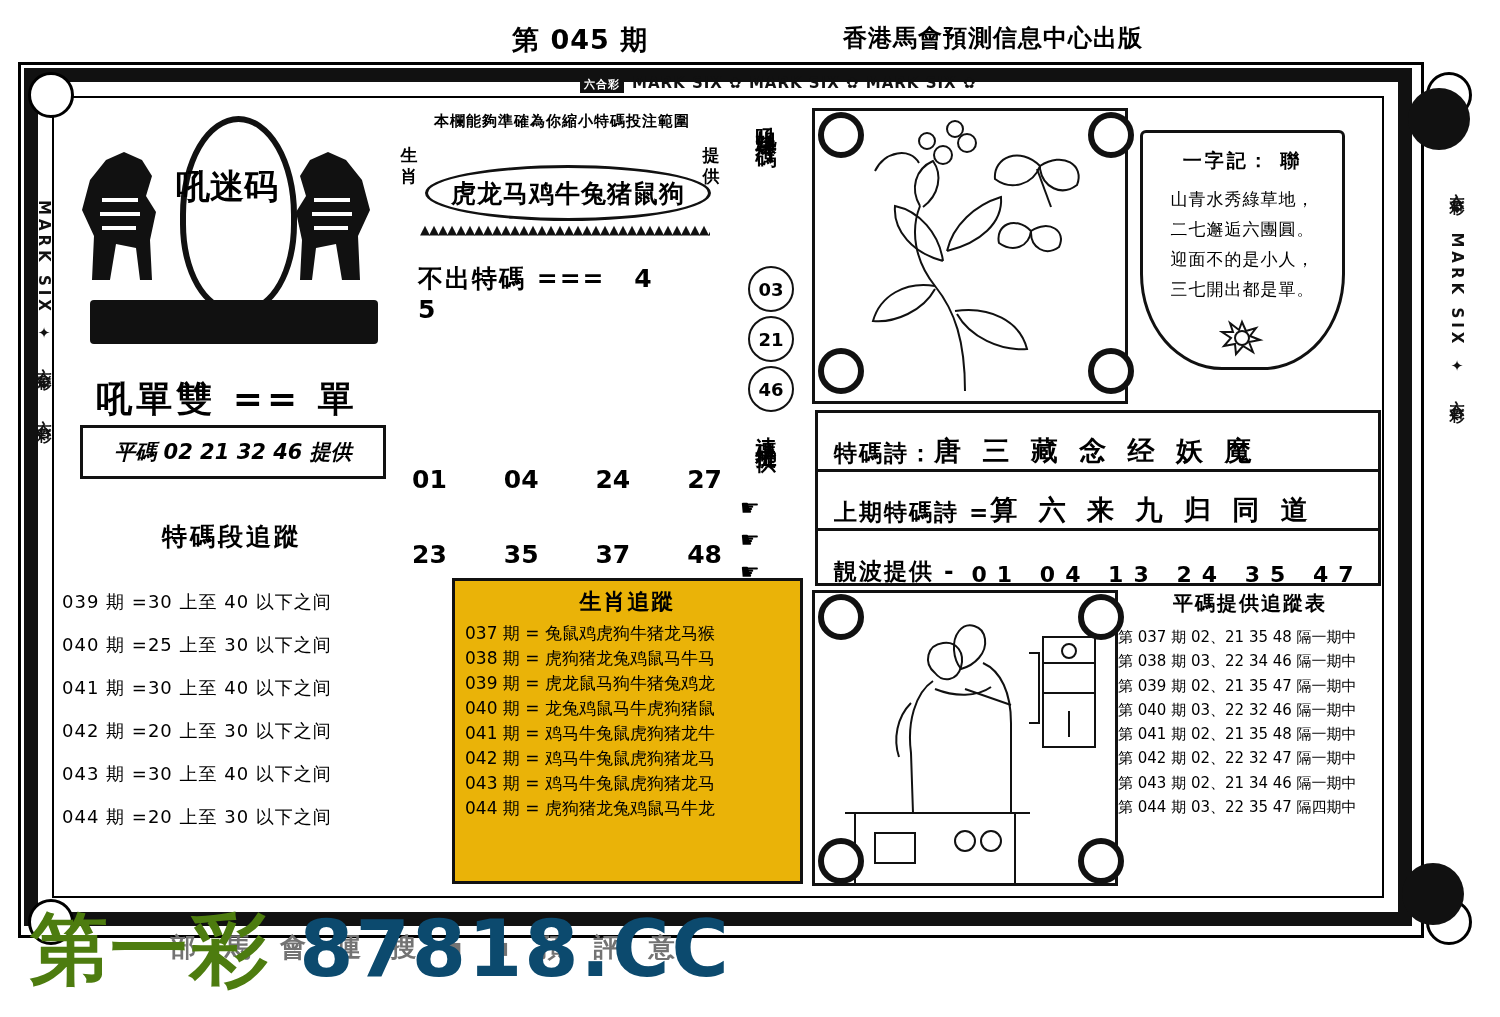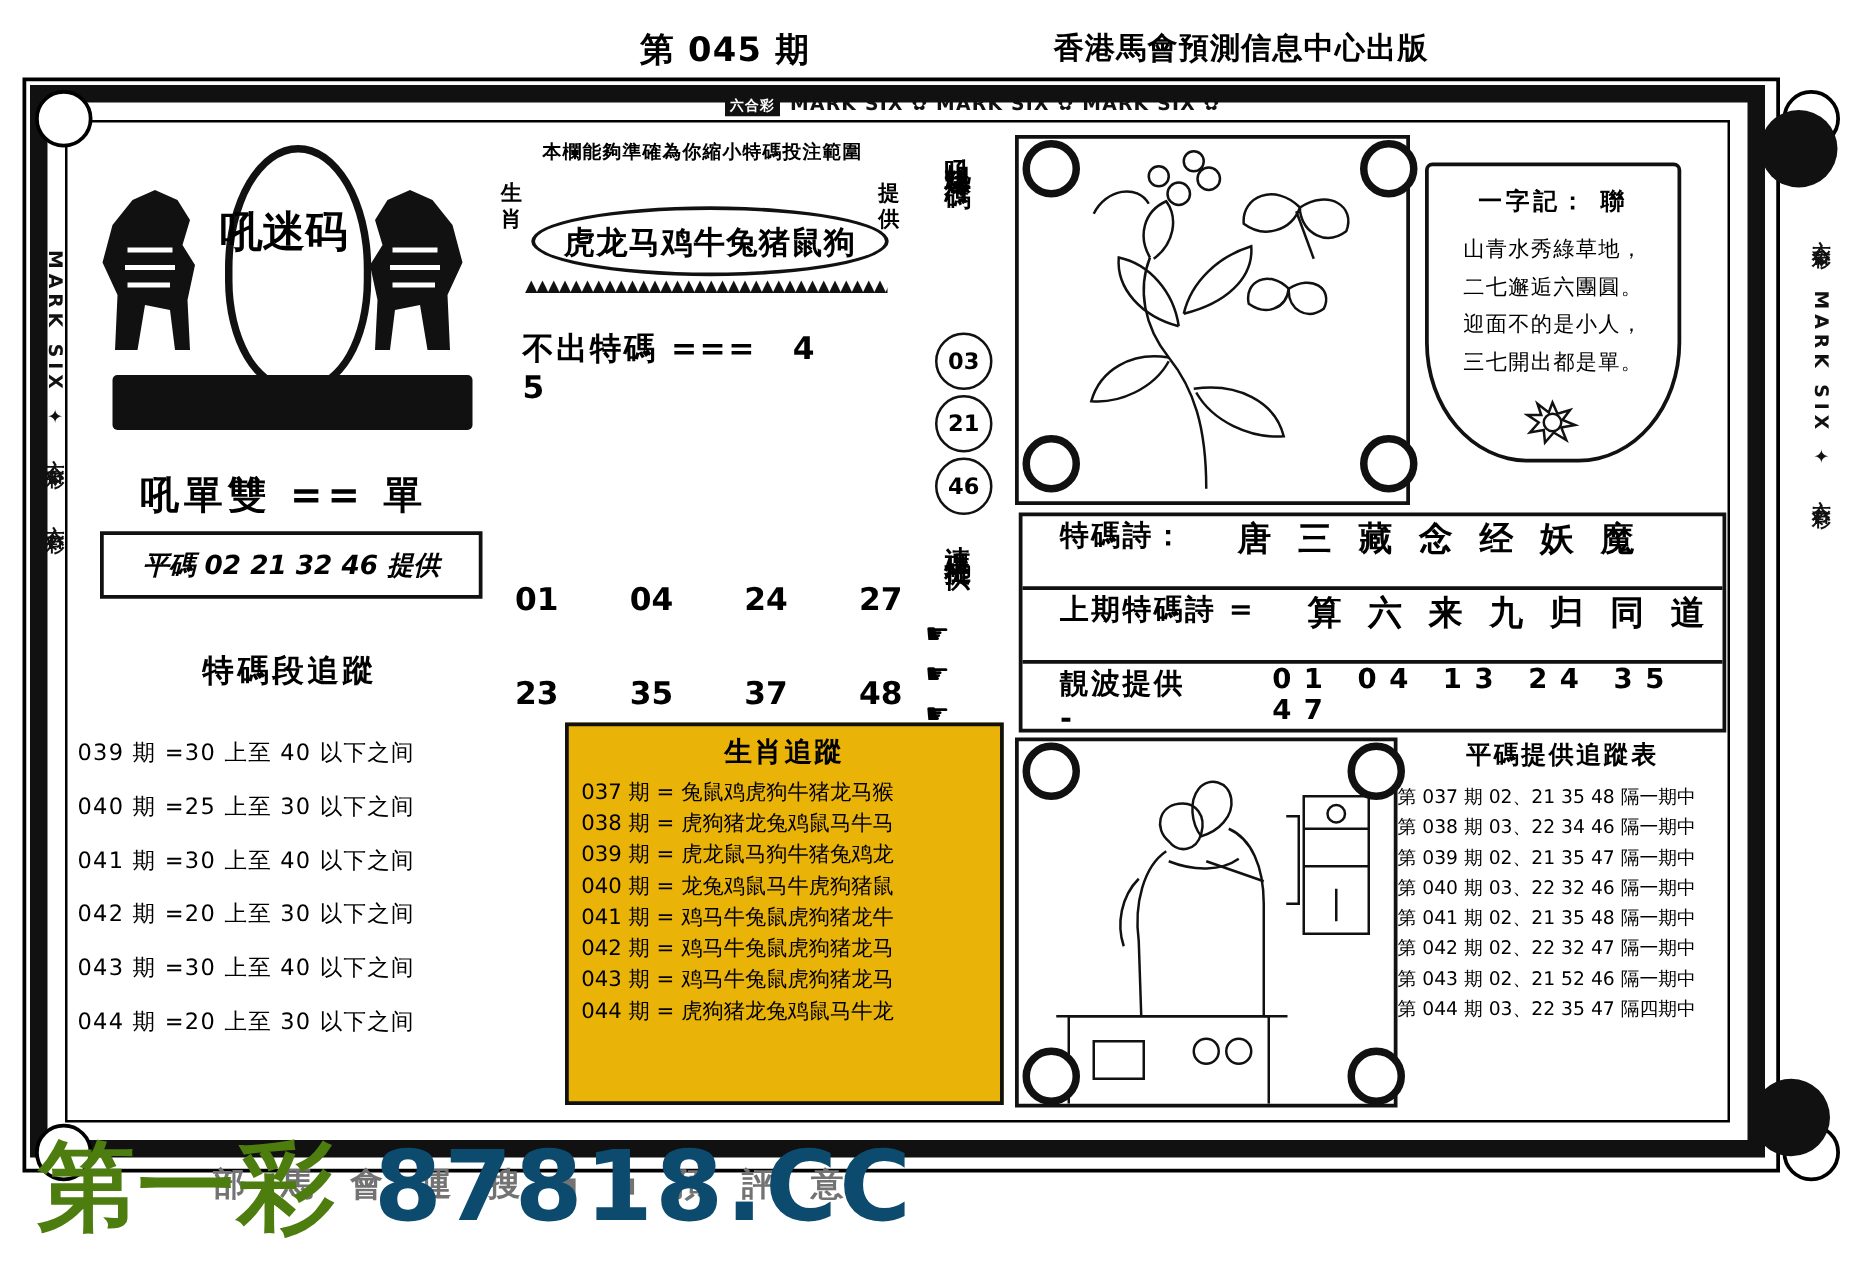--- a/index.html
+++ b/index.html
@@ -42,21 +42,21 @@
   .emblem .oval{position:absolute;left:118px;top:4px;width:105px;height:185px;
        border:6px solid #111;border-radius:50% 50% 45% 45%;}
   .emblem .oval-txt{position:absolute;left:0;right:0;top:58px;text-align:center;
        font-size:34px;font-weight:bold;line-height:0.95;}
   .emblem .ribbon{position:absolute;left:28px;top:188px;width:288px;height:44px;
        background:#111;border-radius:4px;}
   .tiger{position:absolute;top:28px;width:96px;height:150px;}
   .tiger.l{left:10px;} .tiger.r{right:12px;}
 
   .left-title{position:absolute;left:62px;top:375px;width:330px;text-align:center;
-       font-size:31px;font-weight:bold;letter-spacing:4px;}
+       font-size:36px;font-weight:bold;letter-spacing:4px;}
   .pingma-box{position:absolute;left:80px;top:425px;width:300px;height:48px;
        border:3px solid #111;display:flex;align-items:center;justify-content:center;
        font-size:21px;font-weight:bold;font-style:italic;}
   .track-title{position:absolute;left:62px;top:520px;width:340px;text-align:center;
        font-size:25px;font-weight:bold;letter-spacing:3px;}
   .track-list{position:absolute;left:62px;top:590px;width:350px;}
   .track-list .row{font-size:18px;margin-bottom:19px;letter-spacing:1px;white-space:nowrap;}
 
   
   .note-top{position:absolute;left:392px;top:112px;width:340px;font-size:15px;
@@ -102,22 +102,22 @@
        border:3px solid #111;background:#fff;}
   .ring{position:absolute;width:34px;height:34px;border:6px solid #111;border-radius:50%;
        background:#fff;}
   .shield{position:absolute;left:1140px;top:130px;width:205px;height:240px;}
   .shield .body{position:absolute;inset:0;border:3px solid #111;border-radius:6px 6px 40% 40%;}
   .shield .ttl{position:absolute;left:0;right:0;top:18px;text-align:center;font-size:19px;
        font-weight:bold;letter-spacing:3px;}
   .shield .ln{position:absolute;left:0;right:0;text-align:center;font-size:17px;letter-spacing:1px;}
 
   .poem-box{position:absolute;left:815px;top:410px;width:560px;height:170px;border:3px solid #111;}
-  .poem-row{border-bottom:3px solid #111;display:flex;align-items:flex-start;height:56px;
-       padding-left:30px;font-size:23px;font-weight:bold;letter-spacing:2px;gap:42px;}
+  .poem-row{border-bottom:3px solid #111;display:flex;align-items:flex-end;height:56px;
+       padding-left:16px;font-size:23px;font-weight:bold;letter-spacing:2px;}
   .poem-row:last-child{border-bottom:none;}
   .poem-row .big{font-size:27px;letter-spacing:6px;}
   .poem-row .nums{letter-spacing:10px;margin-left:16px;font-size:22px;}
 
   .photo-box{position:absolute;left:812px;top:590px;width:300px;height:290px;
        border:3px solid #111;background:#fff;}
   .pm-title{position:absolute;left:1120px;top:590px;width:260px;text-align:center;
        font-size:20px;font-weight:bold;letter-spacing:2px;}
   .pm-list{position:absolute;left:1118px;top:625px;width:270px;}
   .pm-list .r{font-size:15px;line-height:1.62;white-space:nowrap;}
@@ -317,21 +317,21 @@
   <div class="ring" style="left:1078px;top:838px"></div>
 
   <div class="pm-title">平碼提供追蹤表</div>
   <div class="pm-list">
     <div class="r">第 037 期 02、21  35   48 隔一期中</div>
     <div class="r">第 038 期 03、22  34   46 隔一期中</div>
     <div class="r">第 039 期 02、21  35   47 隔一期中</div>
     <div class="r">第 040 期 03、22  32   46 隔一期中</div>
     <div class="r">第 041 期 02、21  35   48 隔一期中</div>
     <div class="r">第 042 期 02、22  32   47 隔一期中</div>
-    <div class="r">第 043 期 02、21  52   46 隔一期中</div>
+    <div class="r">第 043 期 02、21  34   46 隔一期中</div>
     <div class="r">第 044 期 03、22  35   47 隔四期中</div>
   </div>
 
   <div class="bottom-faint">部  馬  會  運  搜  ▪  ▪  預  評  意</div>
   <div class="wm">
     <span class="red">第一彩</span>
     <span class="black">87818.CC</span>
   </div>
 
 </div>

